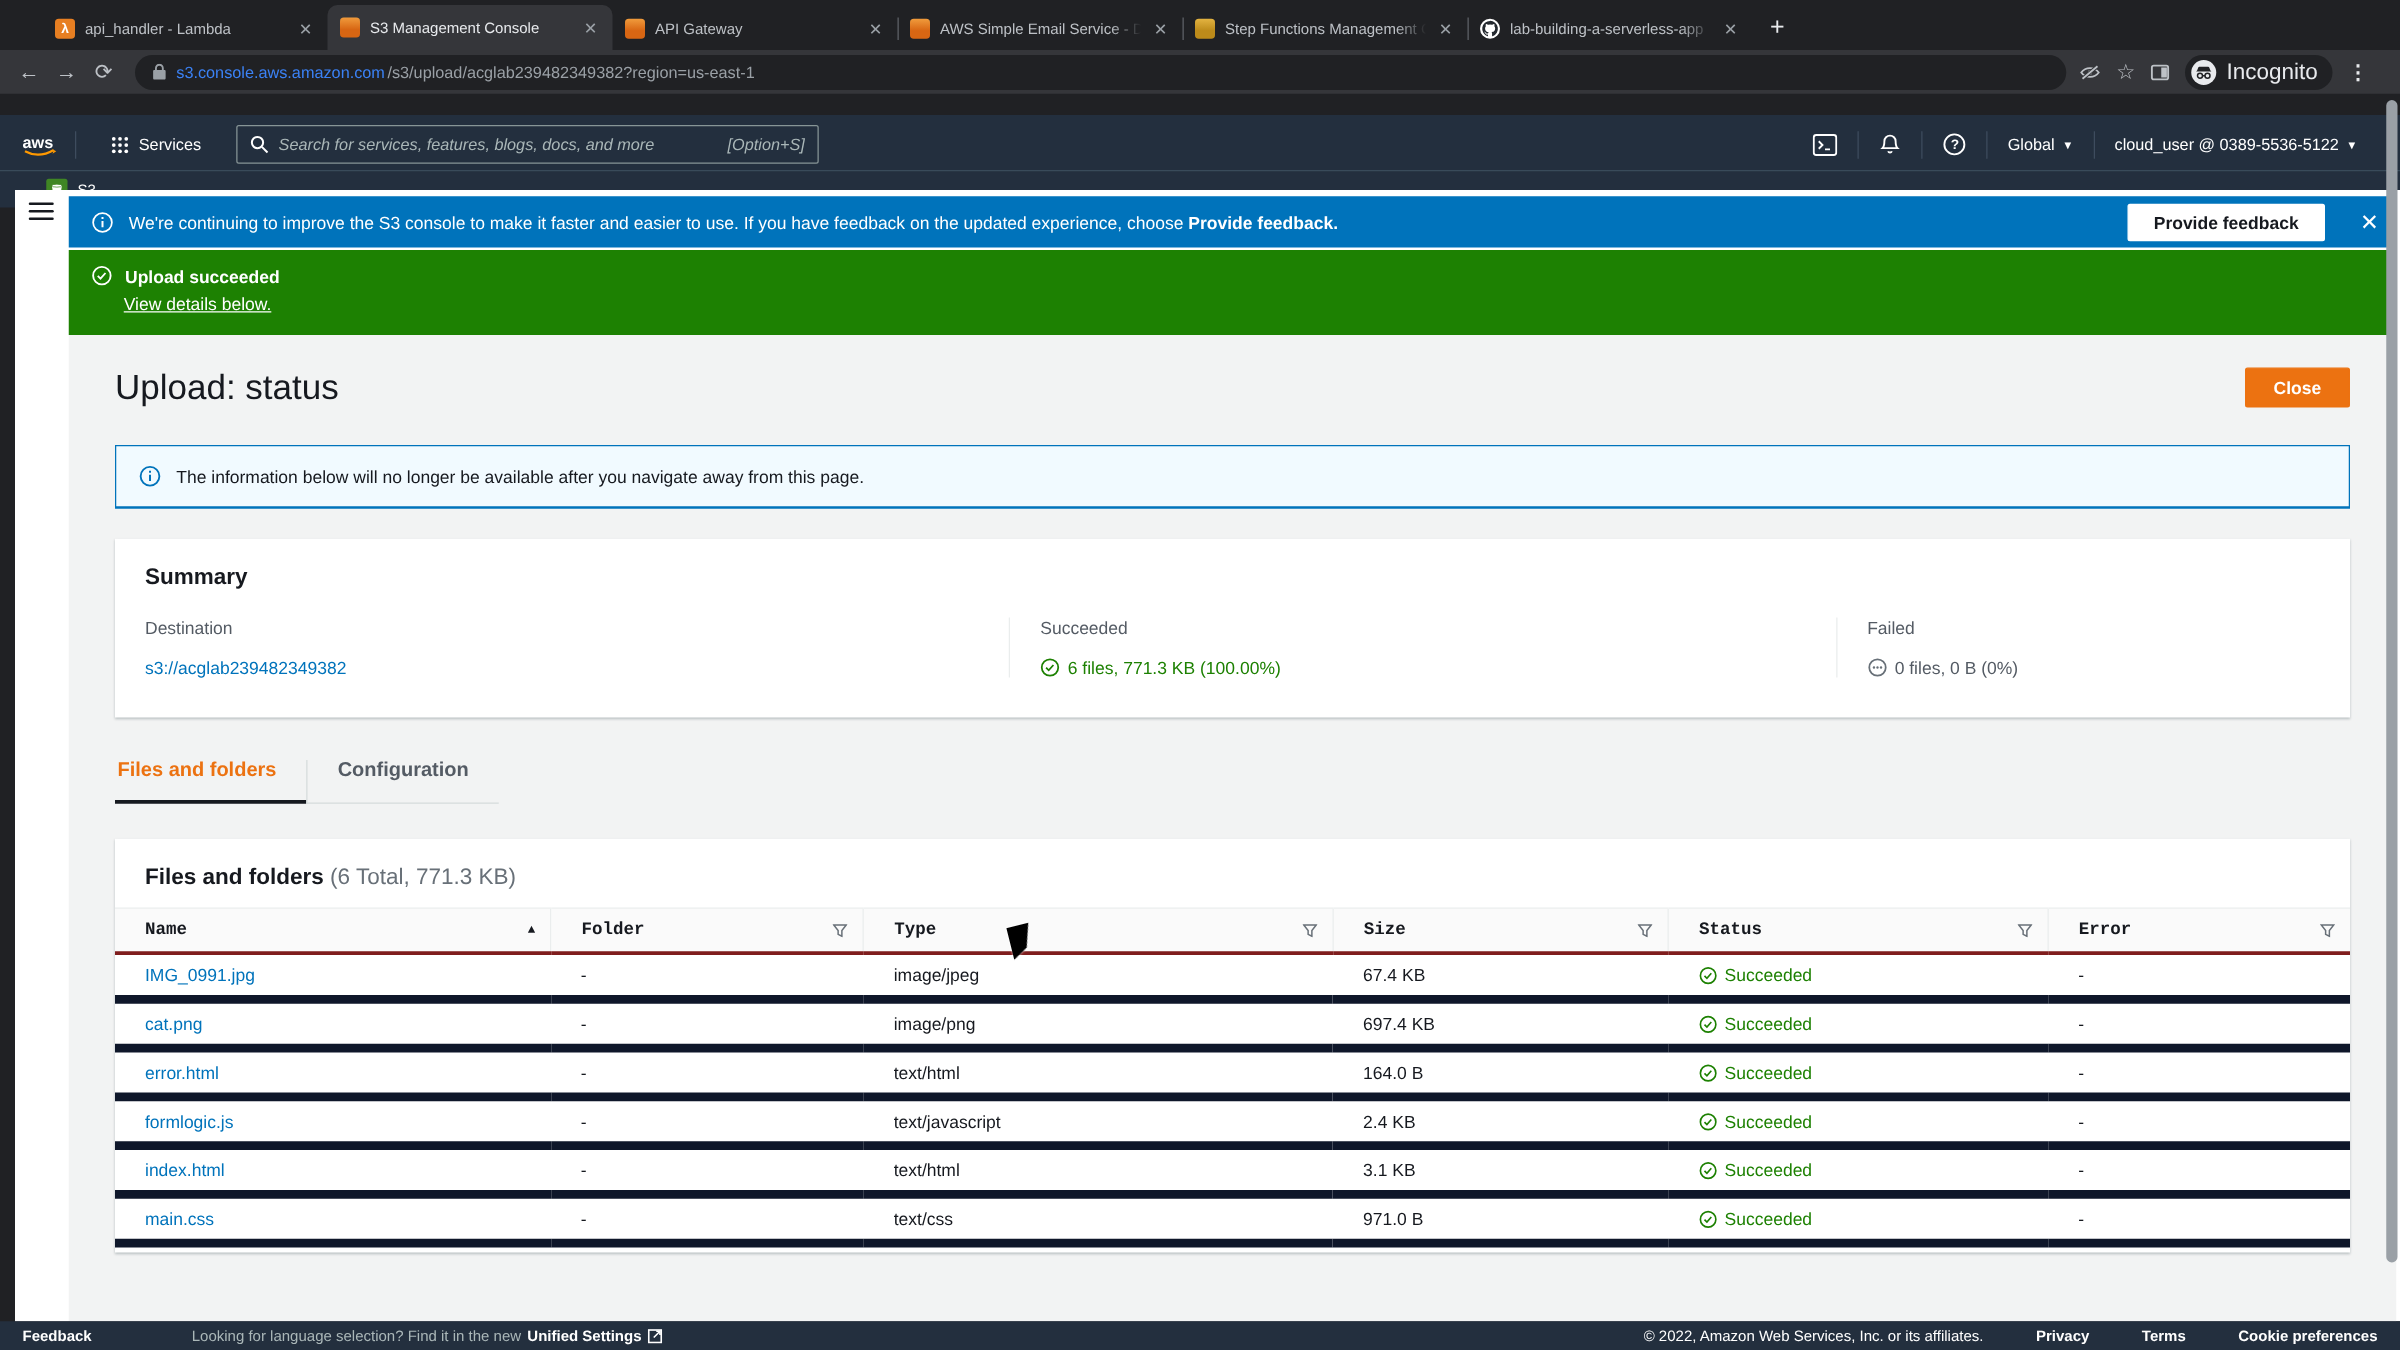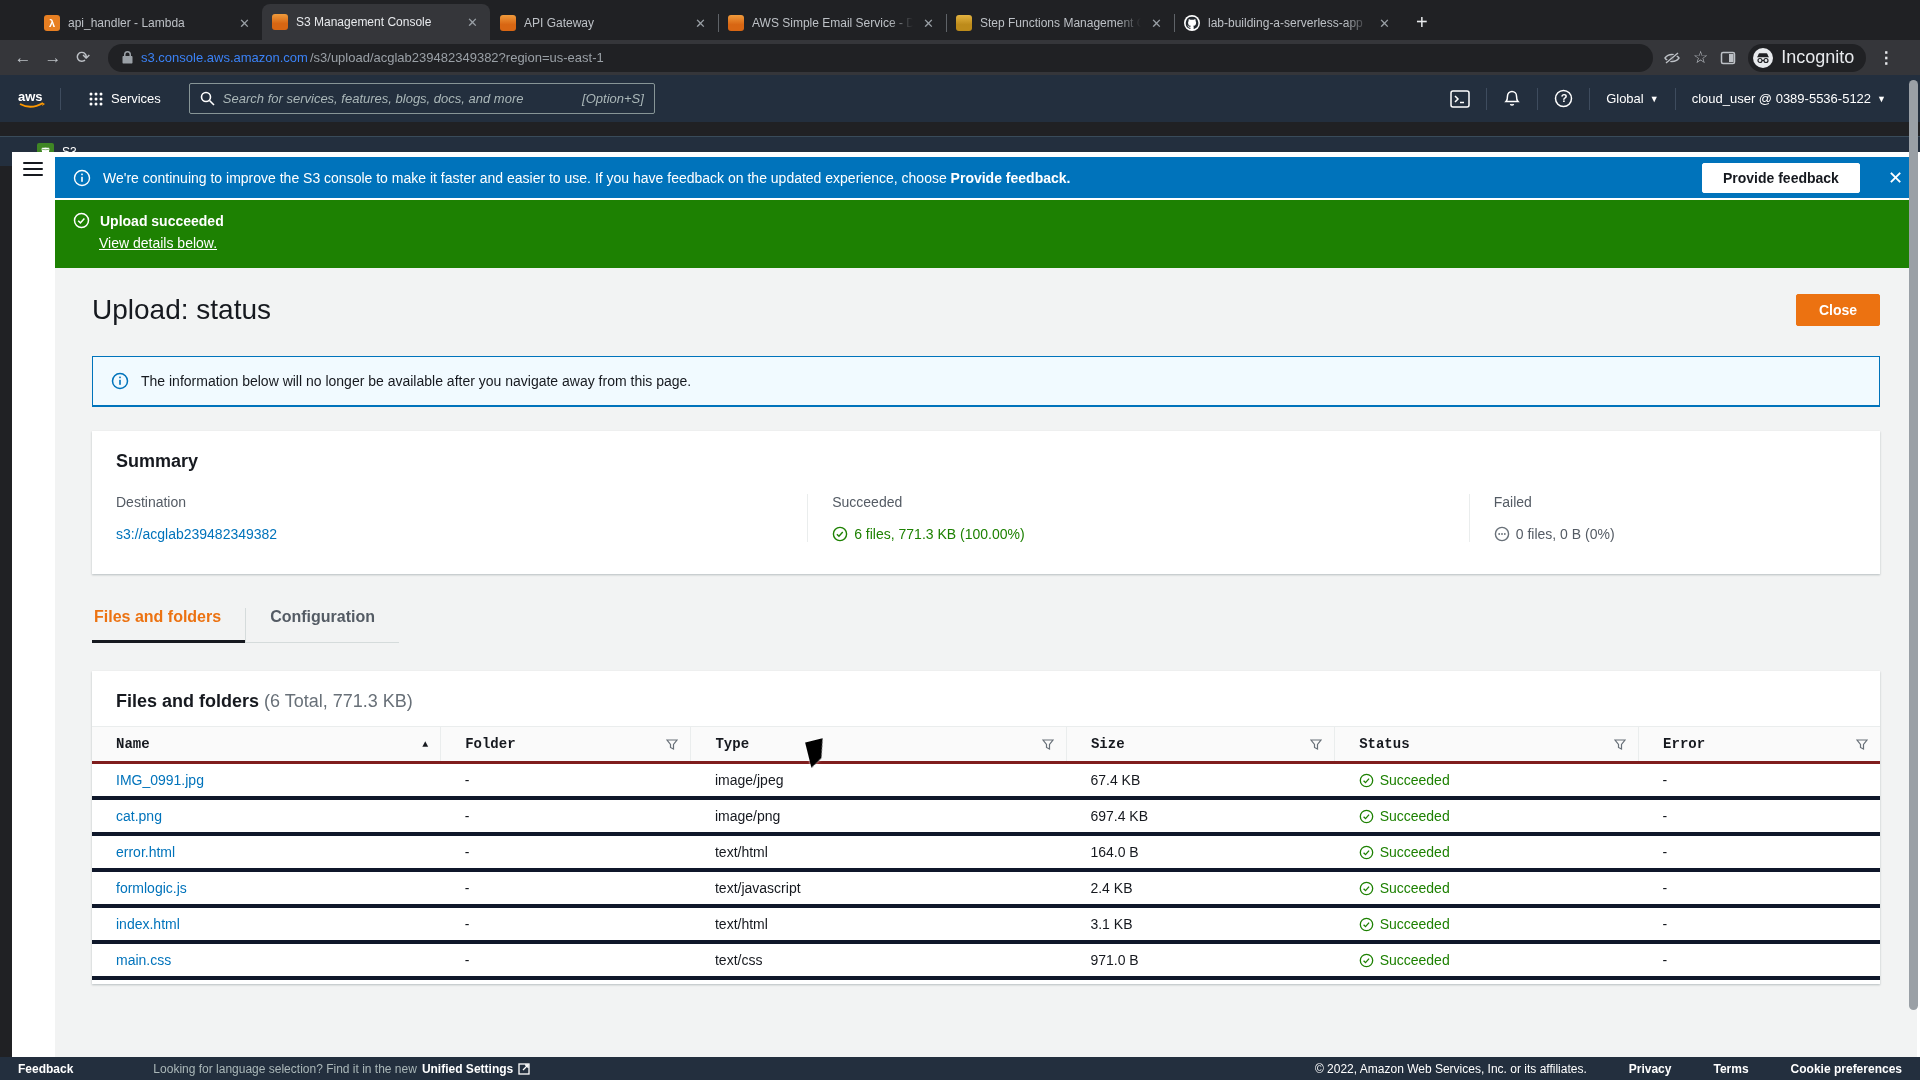--- a/index.html
+++ b/index.html
@@ -24,21 +24,21 @@
 
   .toolbar { position:absolute; left:0; top:40px; width:1920px; height:35px; background:#35363a; display:flex; align-items:center; }
   .navbtn { color:#bdc1c6; font-size:17px; width:30px; text-align:center; }
   .urlbar { margin-left:10px; width:1545px; height:28px; background:#202124; border-radius:14px; display:flex; align-items:center; padding:0 14px; gap:8px; font-size:13px; }
   .url-host { color:#3b82f6; }
   .url-path { color:#9aa0a6; white-space:nowrap; }
   .toolbar-right { display:flex; align-items:center; gap:12px; margin-left:10px; }
   .incog-pill { display:flex; align-items:center; gap:7px; background:#202124; border-radius:14px; padding:3px 12px 3px 4px; color:#e8eaed; font-size:18px; }
 
   
-  .awsnav { position:absolute; left:0; top:75px; width:1920px; height:47px; background:#232f3e; display:flex; align-items:center; color:#fff; font-size:13px; }
+  .awsnav { position:absolute; left:0; top:92px; width:1920px; height:47px; background:#232f3e; display:flex; align-items:center; color:#fff; font-size:13px; }
   .awsnav .sep { width:1px; height:22px; background:#3e4c5e; margin:0 10px; }
   .services { display:flex; align-items:center; gap:8px; margin-left:18px; }
   .aws-search { position:relative; margin-left:28px; width:466px; height:31px; background:#232f3e; border:1px solid #879596; border-radius:2px; display:flex; align-items:center; padding:0 10px; gap:8px; }
   .aws-search input { flex:1; background:transparent; border:none; outline:none; color:#ccc; font-size:13px; font-style:italic; font-family:"Liberation Sans",sans-serif; }
   .aws-search input::placeholder { color:#aab7b8; font-style:italic; }
   .shortcut { color:#aab7b8; font-style:italic; }
   .awsnav-right { margin-left:auto; display:flex; align-items:center; margin-right:28px; }
   .awsnav-right .item { display:flex; align-items:center; gap:6px; padding:0 6px; }
   .caret { font-size:9px; color:#fff; }
 
@@ -93,21 +93,21 @@
   .findbox input::placeholder { color:#879196; font-style:italic; }
   .pager { margin-left:auto; display:flex; align-items:center; gap:18px; font-size:14px; color:#879196; }
   .pager .pg { color:#16191f; font-weight:bold; }
   .pager .chev { font-size:20px; line-height:1; }
 
   table { width:100%; border-collapse:collapse; margin-top:14px; font-size:14px; }
   thead th { text-align:center; font-weight:bold; color:#16191f; padding:9px 12px 9px 24px; border-top:1px solid #eaeded; border-bottom:3px solid #7f1d1d; background:#fafafa;font-family:Liberation Mono, monospace; }
   thead th .th-inner { display:flex; align-items:center; }
   thead th .th-ic { margin-left:auto; }
   thead th + th { border-left:1px solid #eaeded; }
-  tbody td { padding:8px 12px 8px 24px; border-bottom:4px solid #0f172a; color:#16191f; }
+  tbody td { padding:8px 12px 8px 24px; border-bottom:7px solid #0f172a; color:#16191f; }
   .c-name{width:19.5%}.c-folder{width:14%}.c-type{width:21%}.c-size{width:15%}.c-status{width:17%}.c-error{width:13.5%}
   .status-cell { display:flex; align-items:center; gap:6px; }
 
   
   .footer { position:absolute; left:0; top:1057px; width:1920px; height:23px; background:#232f3e; color:#fff; font-size:12px; display:flex; align-items:center; padding:0 18px; }
   .footer .dim { color:#aab7b8; }
   .footer .right { margin-left:auto; display:flex; gap:42px; align-items:center; }
   .footer b { font-weight:bold; }
   .langwrap { margin-left:80px; display:flex; gap:5px; align-items:center; }
 

